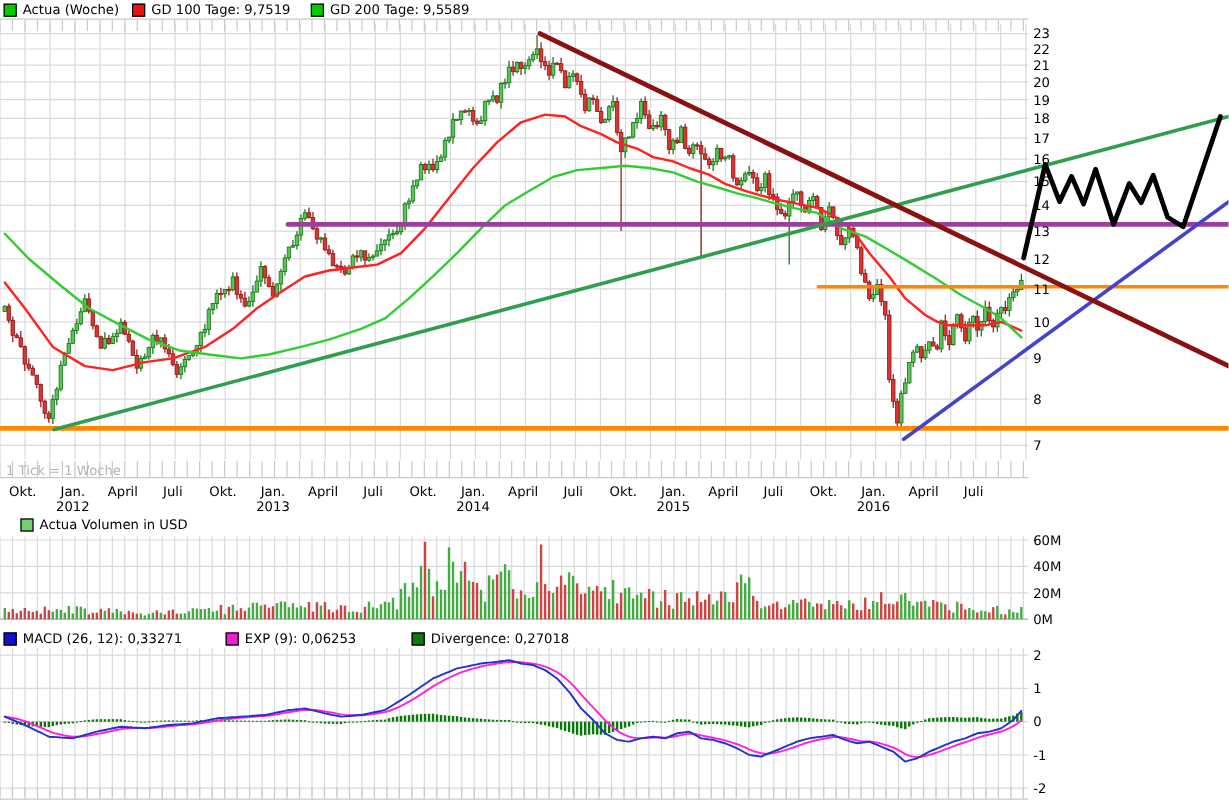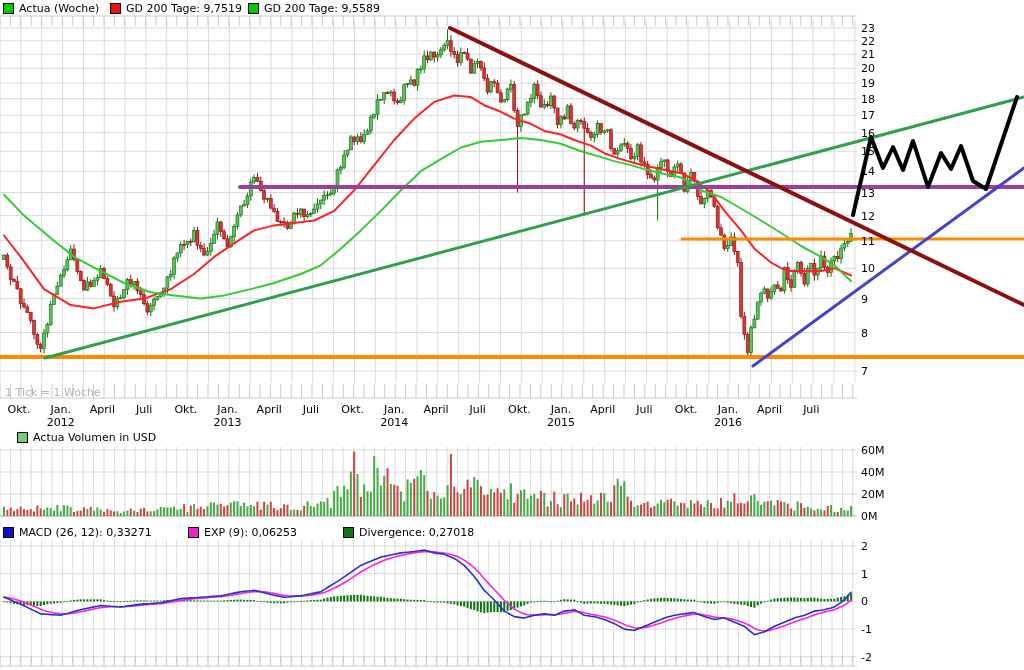--- a/index.html
+++ b/index.html
@@ -15,23 +15,23 @@
 <body>
 
 <div id="stage">
   <div class="legend-row" style="top:2px;" id="legend-main">
       <div class="li" style="left: 3px;">
         <span class="sq" style="background: rgb(0, 204, 0);"></span>
         <span>Actua (Woche)</span>
       </div>
       <div class="li" style="left: 110px;">
         <span class="sq" style="background: rgb(238, 17, 17);"></span>
-        <span>GD 200 Tage: 9,7519</span>
+        <span>GD 100 Tage: 9,7519</span>
       </div>
-      <div class="li" style="left: 248px; justify-content: space-between;">
+      <div class="li" style="left: 259px; justify-content: space-between;">
         <span class="sq" style="background: rgb(0, 204, 0);"></span>
         <span>GD 200 Tage: 9,5589</span>
       </div>
     </div>
   <div class="legend-row" style="top:431px;" id="legend-vol">
       <div class="li" style="left: 3px; padding-left: 14px;">
         <span class="sq" style="background: rgb(119, 204, 119);"></span>
         <span>Actua Volumen in USD</span>
       </div>
     </div>

